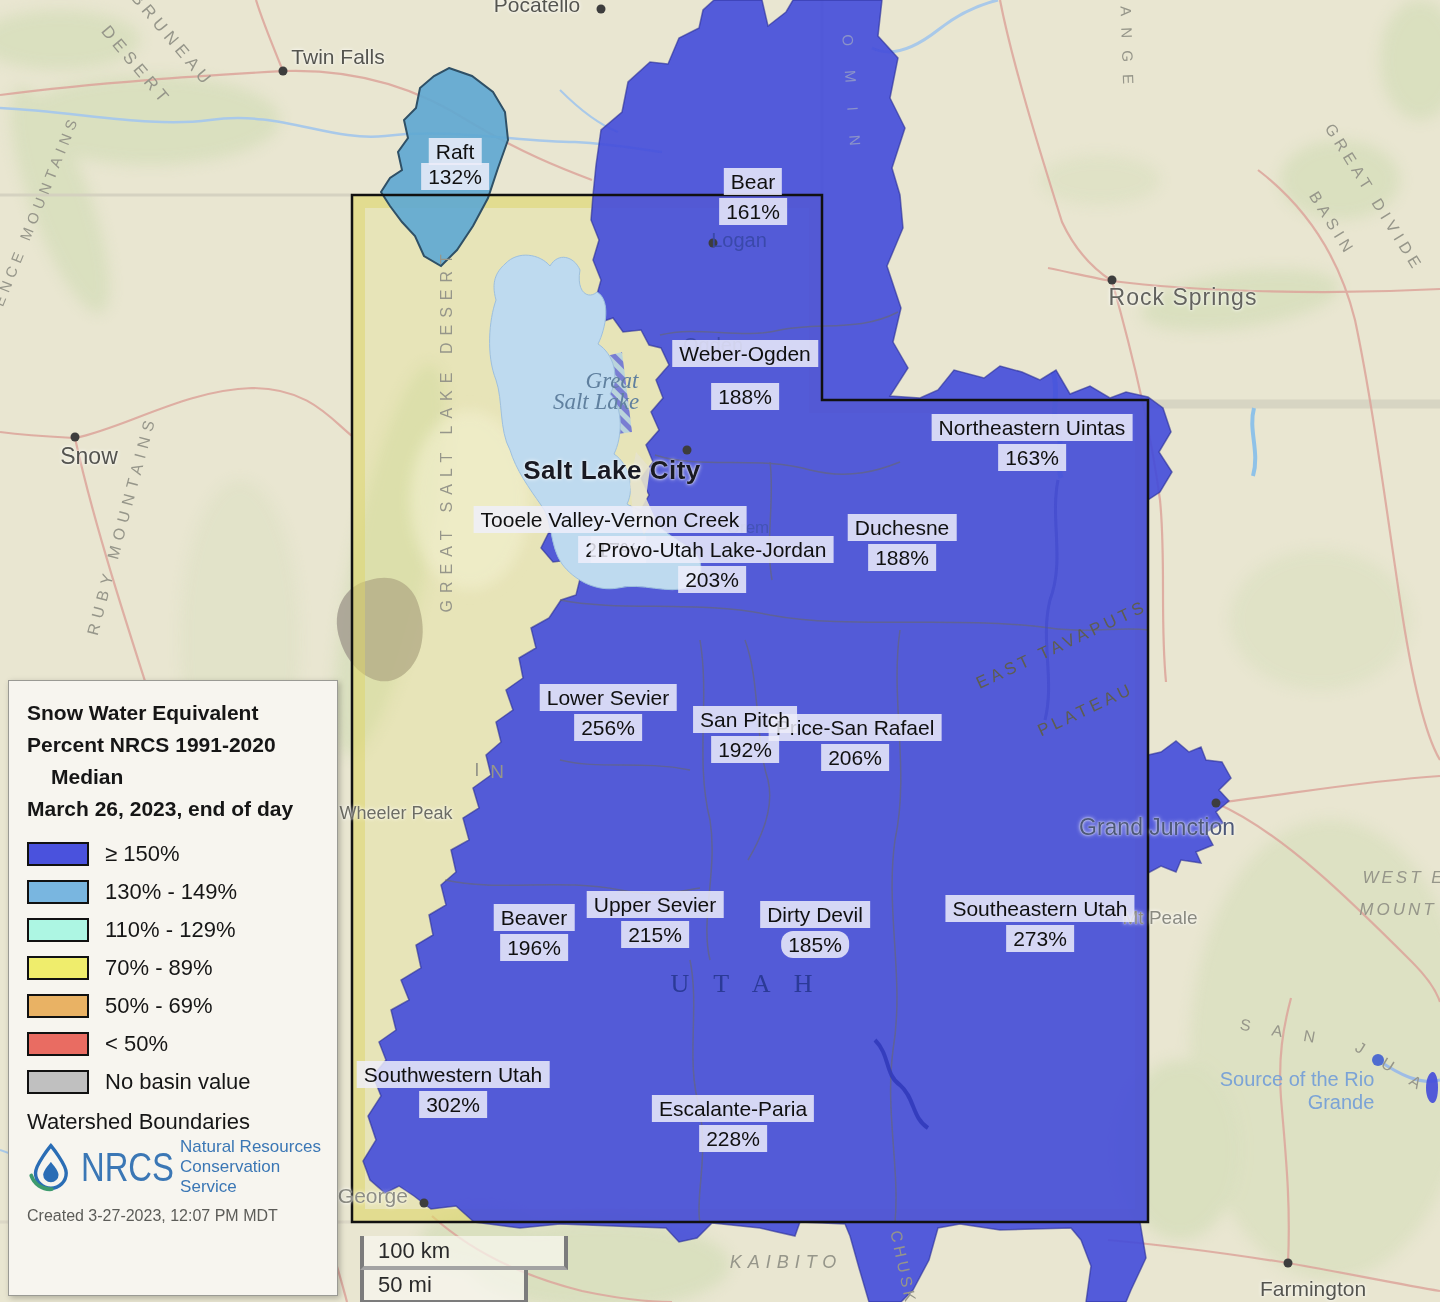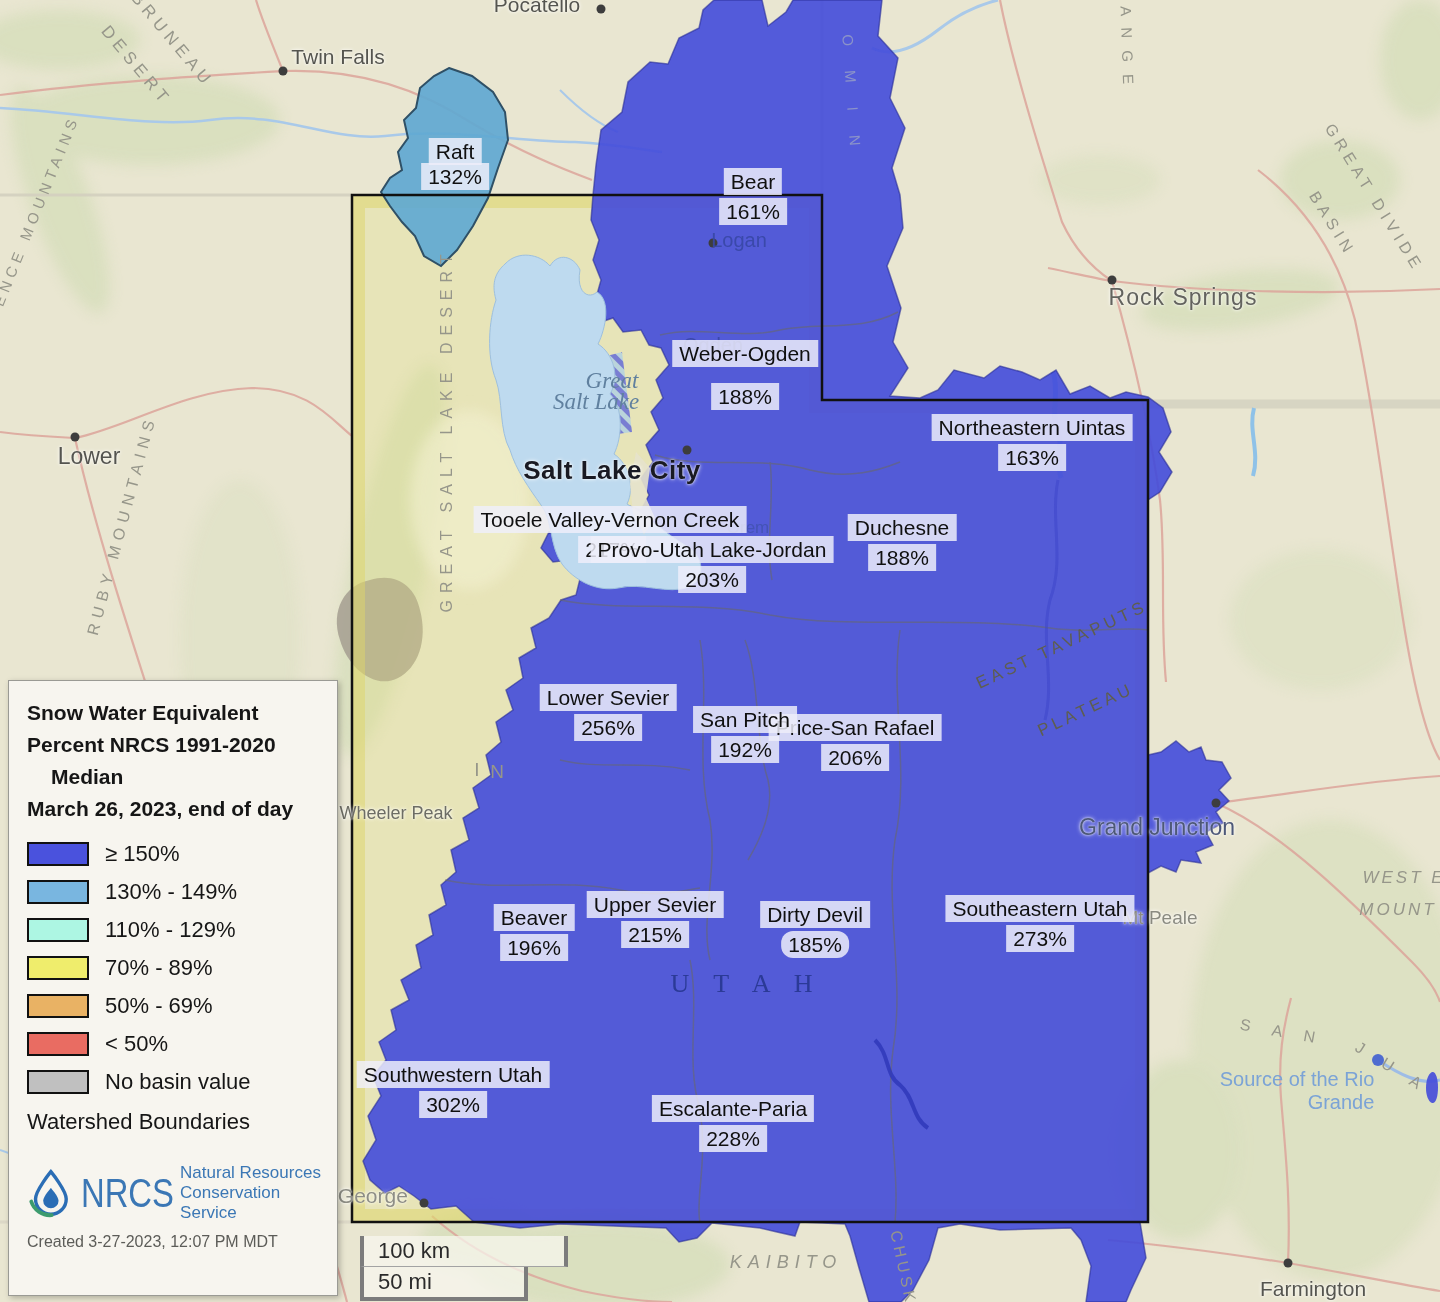--- a/index.html
+++ b/index.html
@@ -39,30 +39,30 @@
           background:#f7f5ef;border:1px solid #9a9a94;box-shadow:2px 2px 6px rgba(0,0,0,.25);
           padding:16px 14px 10px 18px;z-index:5;}
   .lg-title div{font-size:21px;font-weight:bold;color:#161616;line-height:32px;}
   .lg-title .indent{padding-left:24px;}
   .lg-items{margin-top:10px;}
   .lg-row{display:flex;align-items:center;height:38px;}
   .lg-swatch{width:62px;height:24px;border:2px solid #111;box-sizing:border-box;flex:0 0 auto;}
   .lg-row .lg-label{margin-left:16px;font-size:22px;color:#161616;}
   .lg-bold{font-size:22px;font-weight:normal;color:#161616;margin-top:8px;}
   .line-swatch{display:inline-block;width:46px;height:0;border-top:3px solid #3a3a3a;flex:0 0 auto;}
-  .lg-logo{display:flex;align-items:center;margin-top:28px;}
+  .lg-logo{display:flex;align-items:center;margin-top:2px;}
   .nrcs-word{font-size:40px;color:#3b77b5;letter-spacing:0px;margin-left:6px;
              transform:scaleX(.82);transform-origin:left center;font-family:"Liberation Sans",sans-serif;}
   .nrcs-sub{font-size:17px;line-height:20px;color:#3b77b5;margin-left:-14px;}
   .lg-created{font-size:16px;color:#5c5c58;margin-top:10px;}
 
   
   .scale-wrap{position:absolute;left:360px;top:1236px;z-index:4;font-size:22px;color:#2a2a2a;}
   .scale-km{width:186px;height:28px;border-left:4px solid #7c7c7c;border-right:4px solid #7c7c7c;
-            border-bottom:1px solid #a3a3a3;background:rgba(248,246,240,.72);
+            border-bottom:4px solid #a3a3a3;background:rgba(248,246,240,.72);
             padding:2px 0 0 14px;box-sizing:content-box;}
   .scale-mi{width:146px;height:28px;border-left:4px solid #7c7c7c;border-right:4px solid #7c7c7c;
             border-bottom:4px solid #7c7c7c;background:rgba(248,246,240,.72);
             padding:2px 0 0 14px;}
 </style>
 </head>
 <body>
 
 <svg id="map-svg" width="1440" height="1302" viewBox="0 0 1440 1302">
   <defs>
@@ -219,21 +219,21 @@
     <div class="city-label c-gray" style="left: 338px; top: 57px;">Twin Falls</div>
     <div class="city-dot" style="left: 713px; top: 243px;"></div>
     <div class="city-label c-blue" style="left: 739px; top: 240px;">Logan</div>
     <div class="city-label c-blue" style="left: 713px; top: 345px;">Ogden</div>
     <div class="city-dot" style="left: 687px; top: 450px;"></div>
     <div class="city-label c-slc" style="left: 612px; top: 470px;">Salt Lake City</div>
     <div class="city-label c-blue-sm" style="left: 748px; top: 528px;">Orem</div>
     <div class="city-dot" style="left: 1112px; top: 280px;"></div>
     <div class="city-label c-rock" style="left: 1183px; top: 297px;">Rock Springs</div>
     <div class="city-dot" style="left: 75px; top: 437px;"></div>
-    <div class="city-label c-elko" style="left: 89px; top: 456px;">Lower</div>
+    <div class="city-label c-elko" style="left: 89px; top: 456px;">Snow</div>
     <div class="city-label c-peak" style="left: 396px; top: 813px;">Wheeler Peak</div>
     <div class="city-dot" style="left: 1216px; top: 803px;"></div>
     <div class="city-label c-gj" style="left: 1157px; top: 827px; text-align: center;">Grand Junction</div>
     <div class="city-label c-peale" style="left: 1160px; top: 918px;">Mt Peale</div>
     <div class="city-dot" style="left: 424px; top: 1203px;"></div>
     <div class="city-label c-stg" style="left: 346px; top: 1196px;">Saint George</div>
     <div class="city-dot" style="left: 1288px; top: 1263px;"></div>
     <div class="city-label c-gray" style="left: 1313px; top: 1289px;">Farmington</div>
     <div class="ws-line" style="left: 455px; top: 138px;">Raft</div>
     <div class="ws-line" style="left: 455px; top: 163px;">132%</div>

